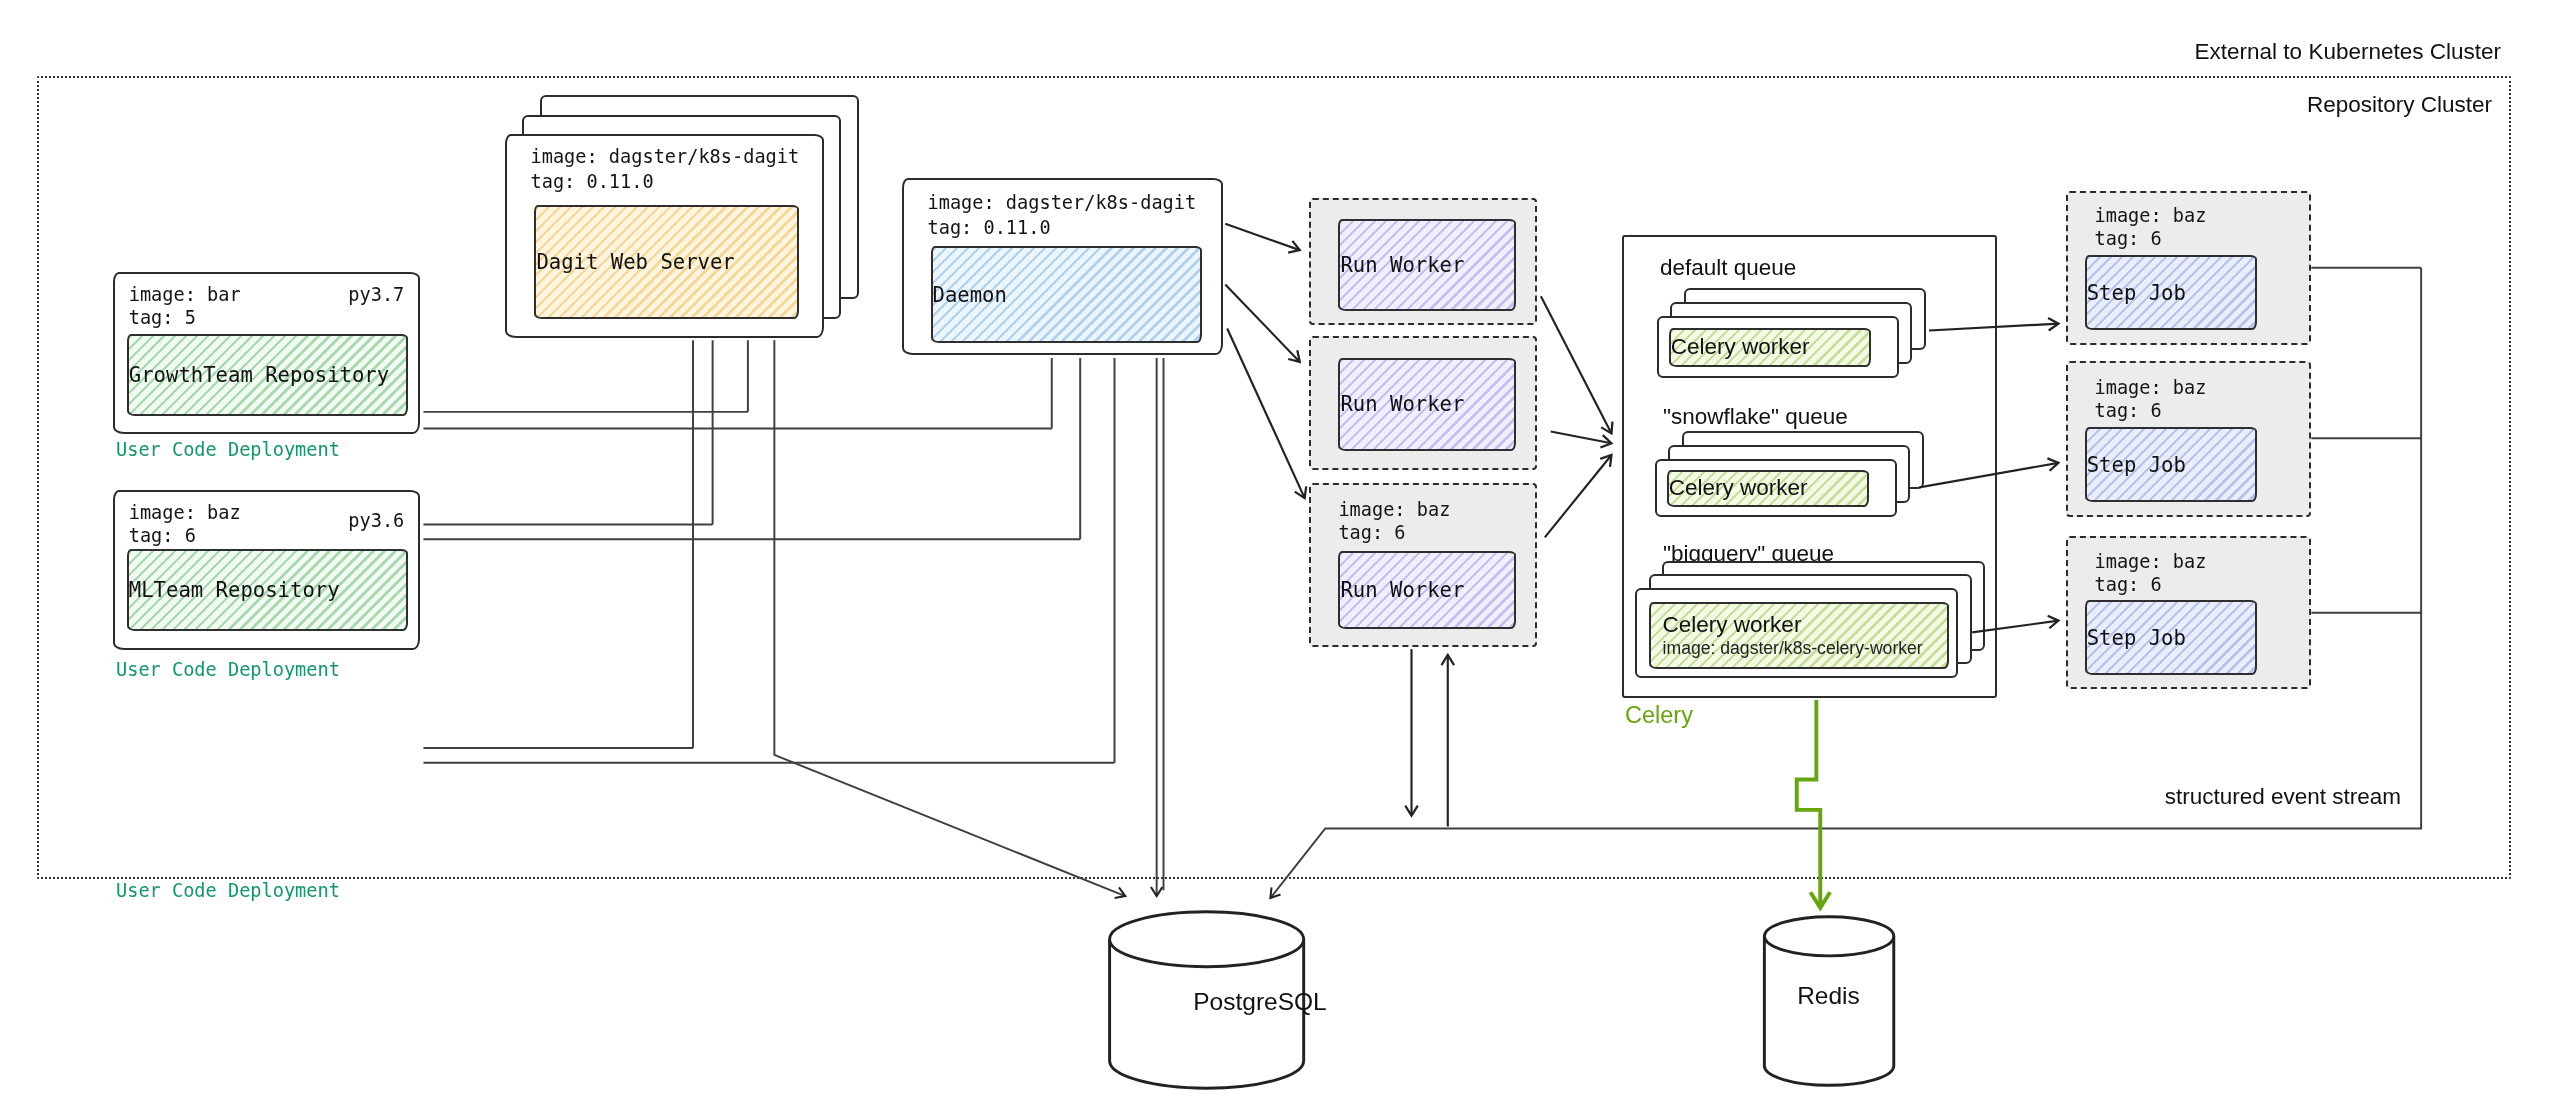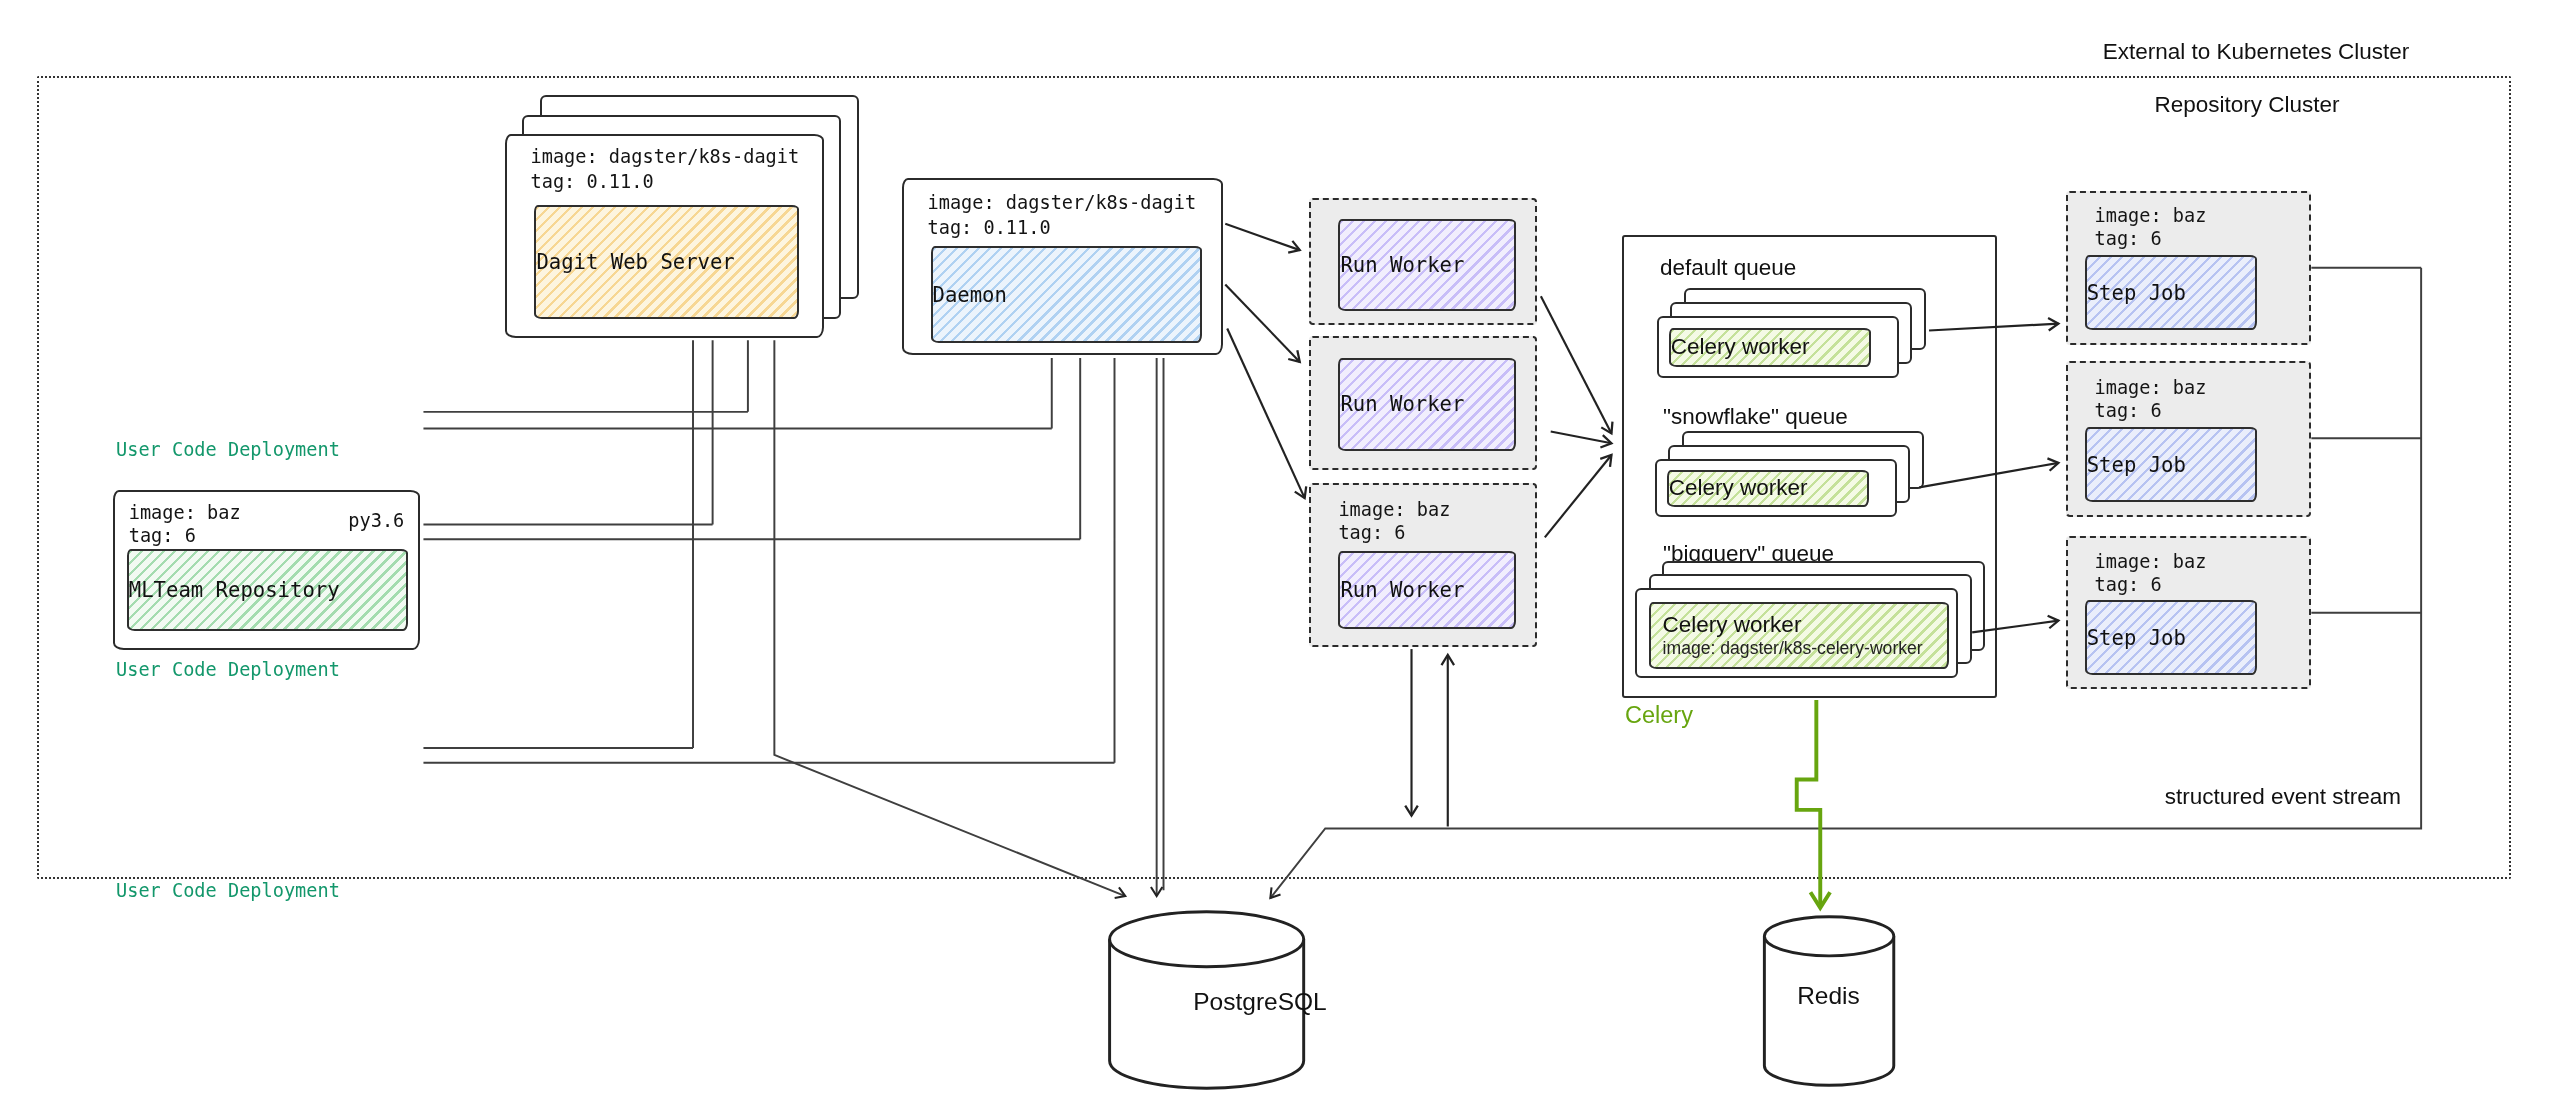--- a/index.html
+++ b/index.html
@@ -1,20 +1,20 @@
 <!DOCTYPE html>
 <html><head>
 <meta charset="utf-8">
 <style>
   html,body{margin:0;padding:0;background:#fff}
   #canvas{position:relative;width:2576px;height:1108px;background:#fff;
           font-family:"Liberation Sans",sans-serif;overflow:hidden}
   
   .cluster{position:absolute;border:2.9px dotted #333;border-radius:2px;z-index:0;background:transparent}
-  .toplabel{position:absolute;font:22.5px "Liberation Sans",sans-serif;color:#111;text-align:center;z-index:4}
+  .toplabel{position:absolute;font:22.5px "Liberation Sans",sans-serif;color:#111;text-align:right;z-index:4}
   
   .box{position:absolute;background:#fff;border:2.9px solid #2b2b2b;
        border-radius:5.9px 9.8px 6.9px 10.8px/9.8px 5.9px 10.8px 6.9px;box-sizing:border-box;z-index:2}
   
   .pod{position:absolute;background:#ececec;border:2.9px dashed #2b2b2b;border-radius:3.9px;
        box-sizing:border-box;z-index:2}
   
   .hatch{position:absolute;border:2.5px solid #2e2e2e;border-radius:3.9px 6.9px 4.9px 7.8px/6.9px 3.9px 7.8px 4.9px;
          box-sizing:border-box;display:flex;align-items:center;justify-content:flex-start}
   .h-green {background-color:#f2faf2;background-image:repeating-linear-gradient(135deg,rgba(100,195,120,.55) 0 2.5px,transparent 2.5px 7.8px)}
@@ -96,20 +96,28 @@
       <path d="M1132,958 L1132,1082 A99,28 0 0 0 1330,1082 L1330,958" fill="#fff" stroke="#222" stroke-width="3"></path>
       <ellipse cx="1231" cy="958" rx="99" ry="28" fill="#fff" stroke="#222" stroke-width="3"></ellipse>
     </g>
 
     <g>
       <path d="M1800,955 L1800,1087 A66,20 0 0 0 1932,1087 L1932,955" fill="#fff" stroke="#222" stroke-width="3"></path>
       <ellipse cx="1866" cy="955" rx="66" ry="20" fill="#fff" stroke="#222" stroke-width="3"></ellipse>
     </g>
   </svg>
 
+  <div class="box" style="left:113px;top:272px;width:307px;height:162px">
+    <div class="anno" style="left:13.7px;top:9.8px">image: bar</div>
+    <div class="anno" style="left:13.7px;top:33px">tag: 5</div>
+    <div class="anno anno-r" style="right:13.7px;top:9.8px">py3.7</div>
+    <div class="hatch h-green" style="left:11.8px;top:60px;width:281px;height:82px">
+      <span class="mono-label">GrowthTeam Repository</span>
+    </div>
+  </div>
   <div class="cap" style="left:116px;top:439px">User Code Deployment</div>
 
   <div class="box" style="left:113px;top:490px;width:307px;height:160px">
     <div class="anno" style="left:13.7px;top:9.8px">image: baz</div>
     <div class="anno" style="left:13.7px;top:33px">tag: 6</div>
     <div class="anno anno-r" style="right:13.7px;top:18px">py3.6</div>
     <div class="hatch h-green" style="left:11.8px;top:57px;width:281px;height:82px">
       <span class="mono-label">MLTeam Repository</span>
     </div>
   </div>

